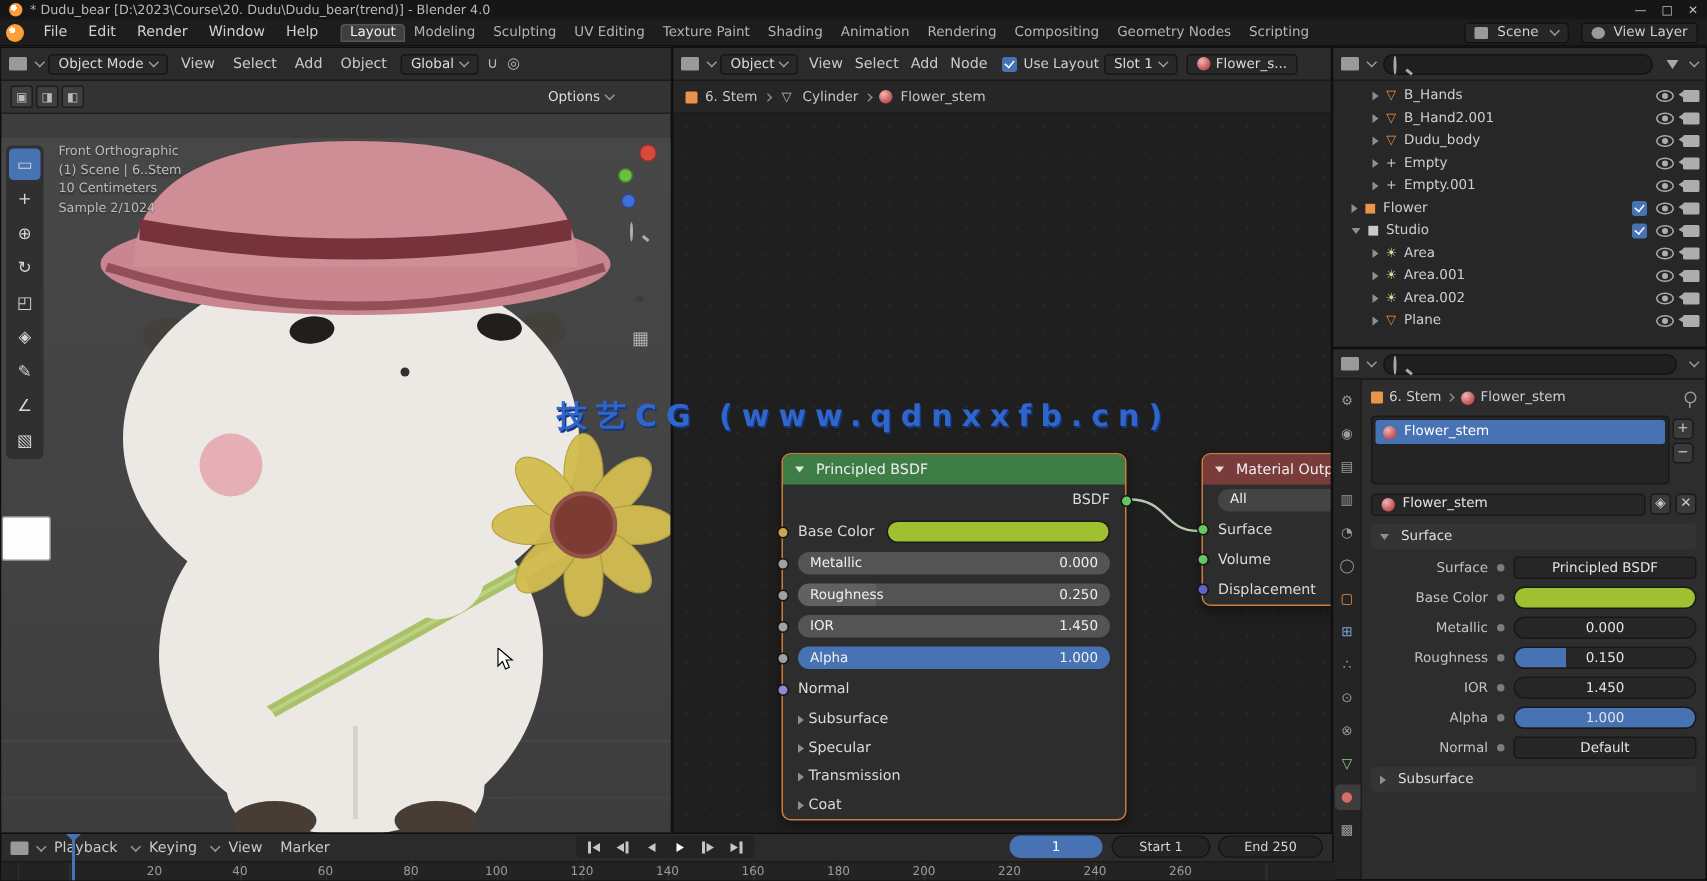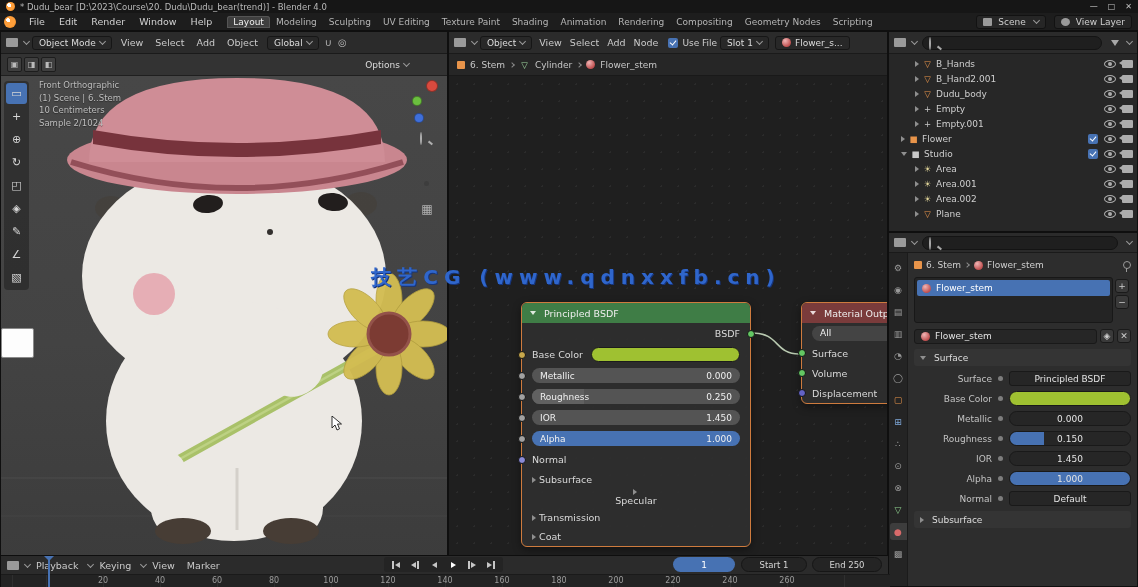--- a/index.html
+++ b/index.html
@@ -21,21 +21,21 @@
   .editor{position:absolute;border:1px solid #0f0f0f;}
   .ed-header{height:22px;background:#2b2b2b;display:flex;align-items:center;padding:0 5px;border-bottom:1px solid #1a1a1a;white-space:nowrap;}
   .hmenu{padding:0 6px;font-size:9.5px;color:#cacaca;}
   .dd-field{display:flex;align-items:center;background:#282828;border:1px solid #161616;border-radius:3px;padding:1px 6px;font-size:9px;color:#dcdcdc;margin:0 3px;}
   .ed-icon{width:12px;height:9px;background:#9a9a9a;border-radius:1px;margin-right:2px;}
   .checkbox{width:10px;height:10px;background:#4772b3;border-radius:2px;position:relative;margin:0 4px 0 6px;}
   .checkbox::after{content:"";position:absolute;left:2.5px;top:1px;width:3px;height:5px;border-right:1.5px solid #fff;border-bottom:1.5px solid #fff;transform:rotate(40deg);}
   
   .vp-toolrow{height:22px;background:#333333;display:flex;align-items:center;padding:0 6px;border-bottom:1px solid #1f1f1f;}
   .mode-toggle{width:15px;height:15px;background:#3f3f3f;border:1px solid #1d1d1d;border-radius:2px;margin-right:2px;display:flex;align-items:center;justify-content:center;font-size:8px;color:#bbb;}
-  .vp-canvas{position:absolute;left:0;top:44px;width:446px;height:485px;background:linear-gradient(#474747 0%,#434343 55%,#3c3c3c 100%);overflow:hidden;}
+  .vp-canvas{position:absolute;left:0;top:60px;width:446px;height:485px;background:linear-gradient(#474747 0%,#434343 55%,#3c3c3c 100%);overflow:hidden;}
   .vp-overlay-text{position:absolute;left:38px;top:3px;font-size:8.5px;line-height:12.5px;color:#bcbcbc;text-shadow:0 1px 1px #00000066;}
   .vp-toolbar{position:absolute;left:3px;top:5px;display:flex;flex-direction:column;gap:2px;background:#2a2a2acc;border-radius:4px;padding:2px;}
   .tool-btn{width:21px;height:21px;border-radius:3px;display:flex;align-items:center;justify-content:center;font-size:11px;color:#d6d6d6;}
   .tool-btn.active{background:#4772b3;}
   .nav-col{position:absolute;right:5px;top:4px;display:flex;flex-direction:column;align-items:center;gap:9px;}
   .nav-gizmo{width:30px;height:44px;position:relative;}
   .nav-dot{position:absolute;border-radius:50%;border:1px solid #00000055;}
   .cssicon{position:relative;width:14px;height:14px;opacity:.85;}
   .mag{width:9px;height:9px;border:1.6px solid #c2c2c2;border-radius:50%;}
   .mag::after{content:"";position:absolute;left:8px;top:9px;width:5px;height:1.8px;background:#c2c2c2;transform:rotate(40deg);}
@@ -283,21 +283,21 @@
       <span class="chev"></span>
       <div class="dd-field">
         <span>Object</span>
         <span class="chev"></span>
       </div>
       <span class="hmenu" style="padding:0 4px;">View</span>
       <span class="hmenu" style="padding:0 4px;">Select</span>
       <span class="hmenu" style="padding:0 4px;">Add</span>
       <span class="hmenu" style="padding:0 4px;">Node</span>
       <span class="checkbox"></span>
-      <span>Use File</span>
+      <span>Use Layout</span>
       <div class="dd-field">
         <span>Slot 1</span>
         <span class="chev"></span>
       </div>
       <div class="dd-field">
         <span class="sphere" style="margin-right:4px;"></span>
         <span>Flower_s...</span>
       </div>
     </div>
     <div class="crumbrow">
@@ -361,21 +361,21 @@
           </span>
         </div>
         <div class="nrow">
           <span class="sock l s-pur"></span>
           <span>Normal</span>
         </div>
         <div class="nrow" style="height:19px;">
           <span class="tri-sm"></span>
           <span>Subsurface</span>
         </div>
-        <div class="nrow" style="height:19px;flex-direction:column;">
+        <div class="nrow" style="height:19px;">
           <span class="tri-sm"></span>
           <span>Specular</span>
         </div>
         <div class="nrow" style="height:19px;">
           <span class="tri-sm"></span>
           <span>Transmission</span>
         </div>
         <div class="nrow" style="height:19px;">
           <span class="tri-sm"></span>
           <span>Coat</span>

